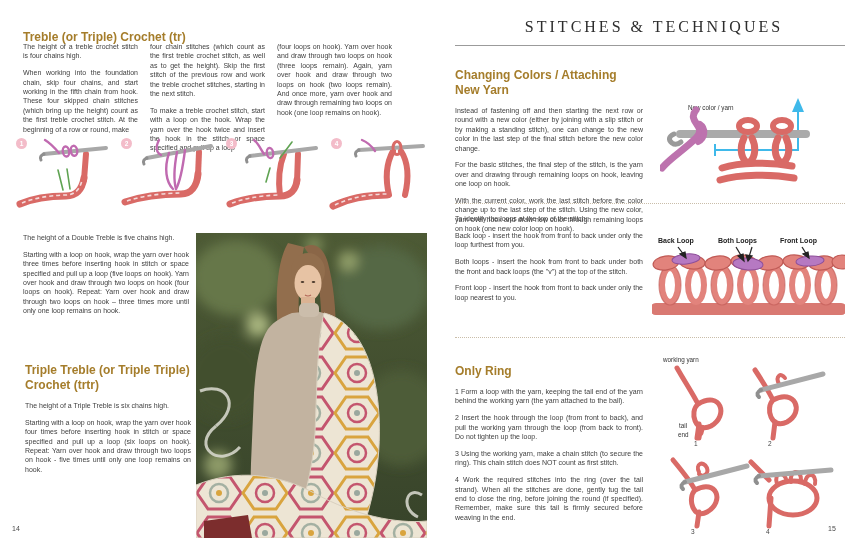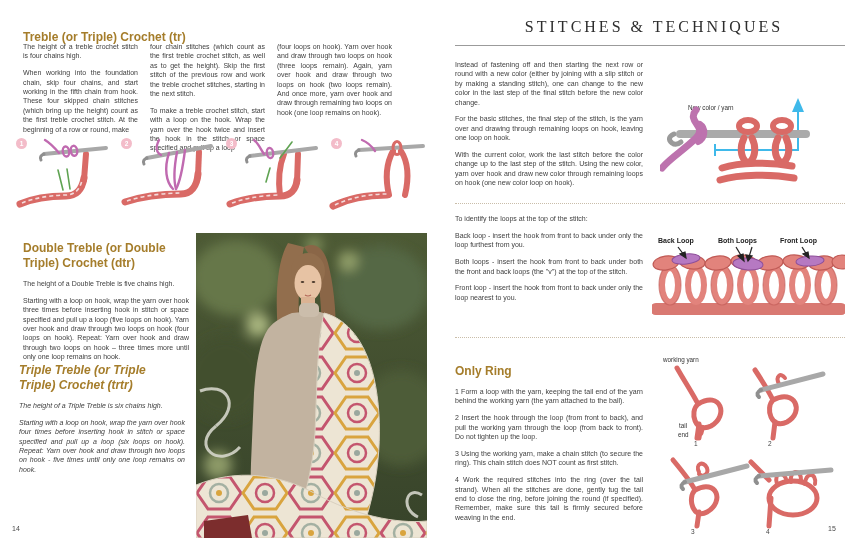--- a/index.html
+++ b/index.html
@@ -103,28 +103,27 @@
           <path d="M6,67 C22,59 42,56 58,56" fill="none" stroke="#f3dcdc" stroke-width="1.6" stroke-dasharray="4,3"></path>
           <path d="M30,12 L94,8" stroke="#a8a8a8" stroke-width="4" stroke-linecap="round"></path>
           <path d="M30,12 q-5,2 -3,6" stroke="#8f8f8f" stroke-width="3" fill="none" stroke-linecap="round"></path>
           <path d="M46,13 C42,7 38,4 33,2" stroke="#c06ab0" stroke-width="2.4" fill="none" stroke-linecap="round"></path>
           <ellipse cx="68" cy="10" rx="4" ry="6.5" fill="none" stroke="#d96a66" stroke-width="3"></ellipse>
         </svg>
       </figure>
     </div>
 
     <div class="abs" style="left:23px;top:233px;width:166px;">
-      <h2 class="gold-heading">Double Treble (or Double Triple) Crochet (dtr)</h2>
       <div class="body-text">
         <p>The height of a Double Treble is five chains high.</p>
         <p>Starting with a loop on hook, wrap the yarn over hook three times before inserting hook in stitch or space specified and pull up a loop (five loops on hook). Yarn over hook and draw through two loops on hook (four loops on hook). Repeat: Yarn over hook and draw through two loops on hook – three times more until only one loop remains on hook.</p>
       </div>
     </div>
 
-    <div class="abs" style="left:19px;top:355px;width:166px;font-style:italic;">
+    <div class="abs" style="left:25px;top:355px;width:166px;">
       <h2 class="gold-heading">Triple Treble (or Triple Triple) Crochet (trtr)</h2>
       <div class="body-text">
         <p>The height of a Triple Treble is six chains high.</p>
         <p>Starting with a loop on hook, wrap the yarn over hook four times before inserting hook in stitch or space specified and pull up a loop (six loops on hook). Repeat: Yarn over hook and draw through two loops on hook - five times until only one loop remains on hook.</p>
       </div>
     </div>
 
     <figure class="abs" style="left:196px;top:233px;">
       <svg width="231" height="305" viewBox="0 0 231 305">
         <defs>
@@ -184,20 +183,21 @@
 
     <span class="abs page-num" style="left:12px;top:525px;">14</span>
   </div>
 
   <div>
 
     <h1 class="abs spread-title" style="left:455px;top:14px;width:390px;">STITCHES &amp; TECHNIQUES</h1>
     <div class="abs rule" style="left:455px;top:45px;width:390px;"></div>
 
     <div class="abs" style="left:455px;top:60px;width:188px;">
+      <h2 class="gold-heading">Changing Colors / Attaching New Yarn</h2>
       <div class="body-text">
         <p>Instead of fastening off and then starting the next row or round with a new color (either by joining with a slip stitch or by making a standing stitch), one can change to the new color in the last step of the final stitch before the new color change.</p>
         <p>For the basic stitches, the final step of the stitch, is the yarn over and drawing through remaining loops on hook, leaving one loop on hook.</p>
         <p>With the current color, work the last stitch before the color change up to the last step of the stitch. Using the new color, yarn over hook and draw new color through remaining loops on hook (one new color loop on hook).</p>
       </div>
     </div>
 
     <div class="abs" style="left:660px;top:88px;width:185px;height:112px;">
       <div class="illo-label" style="left:28px;top:16px;">New color / yarn</div>
       <svg class="abs" style="left:0;top:0;" width="185" height="112" viewBox="0 0 185 112">

